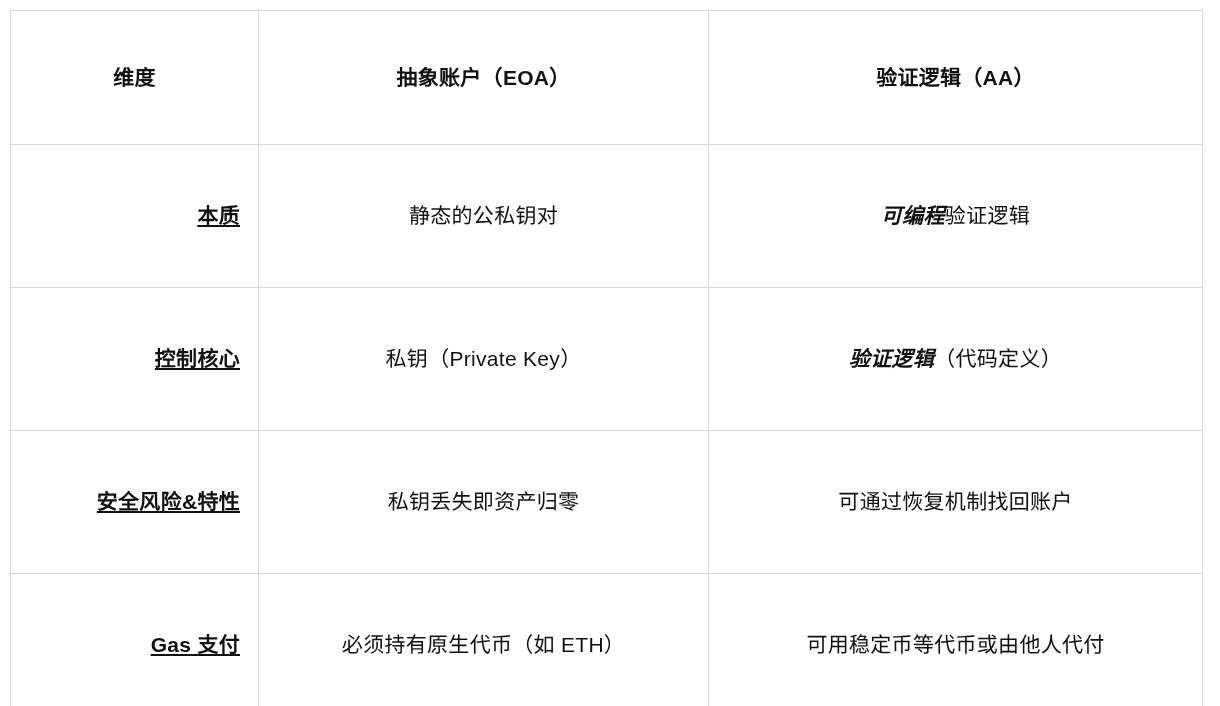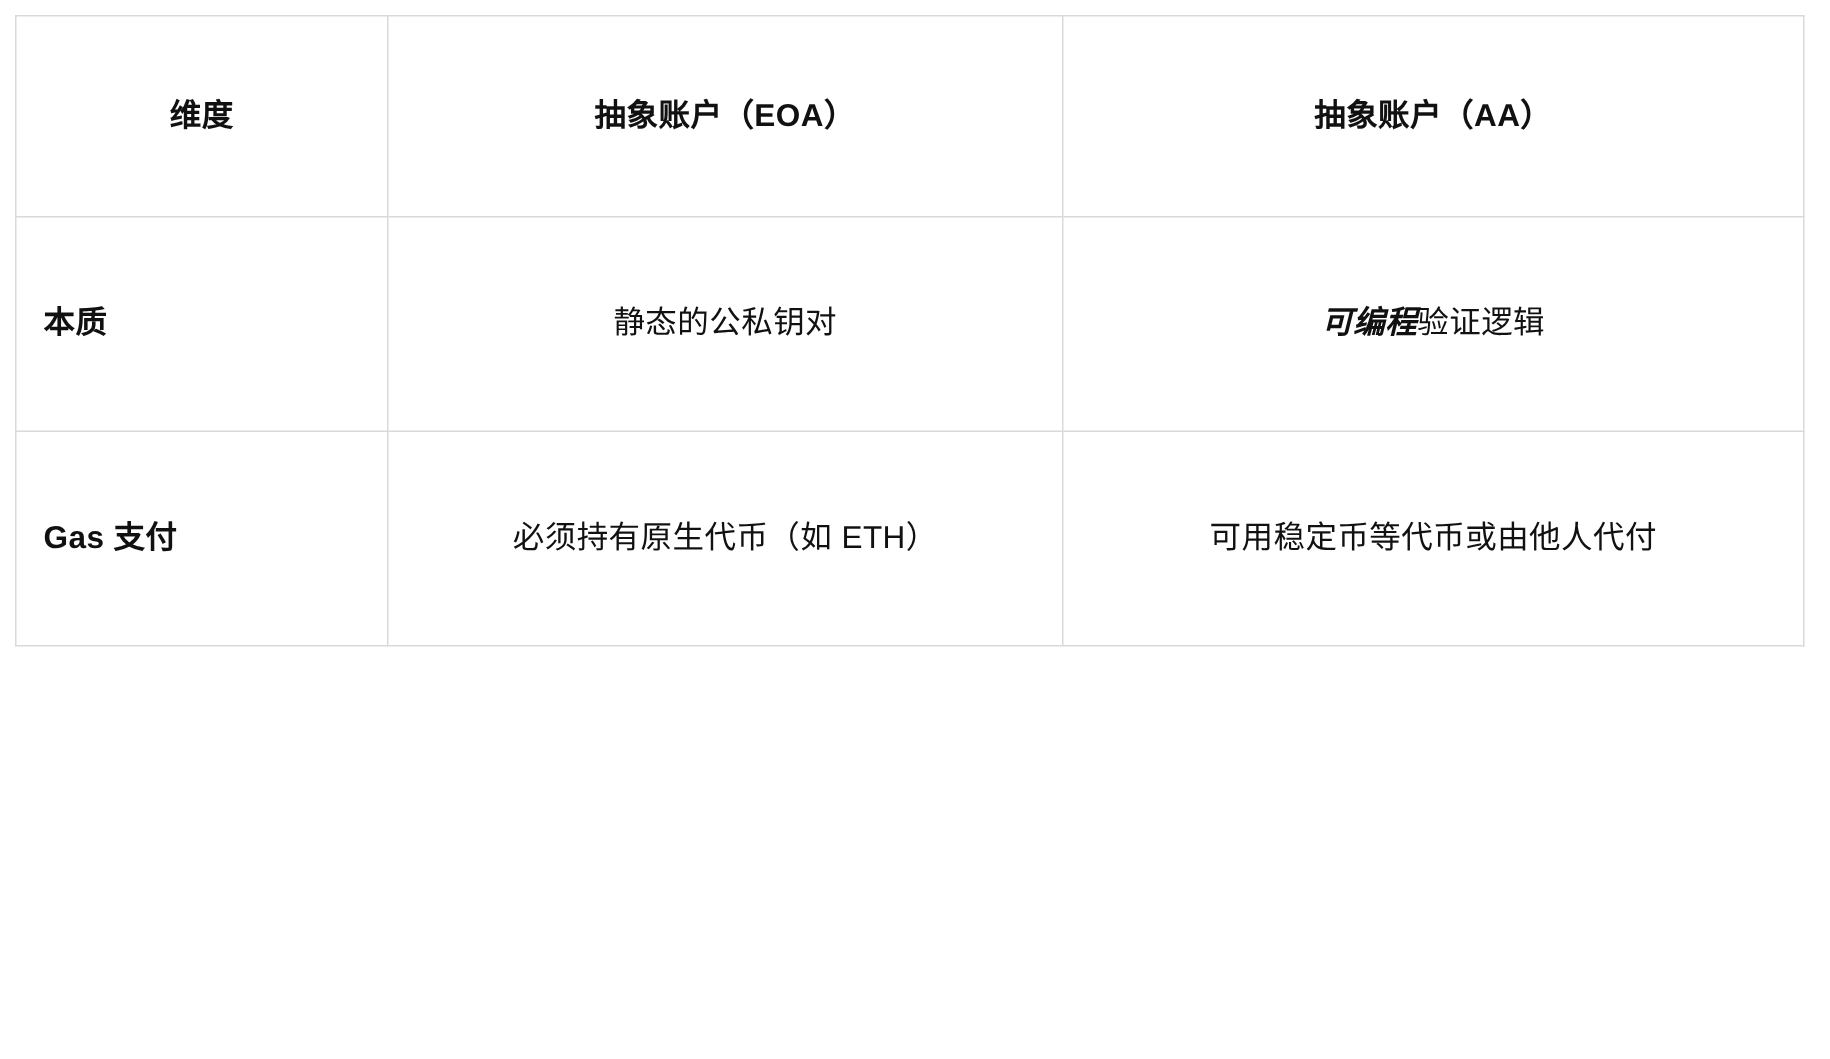--- a/index.html
+++ b/index.html
@@ -43,23 +43,24 @@
   thead th {
     height: 134px;
     text-align: center;
     font-weight: 700;
     font-size: 22px;
   }
   tbody tr { height: 143px; }
   tbody tr:last-child { height: 143px; }
 
   td.dim {
-    text-align: left;
+    text-align: right;
     font-weight: 700;
     font-size: 22px;
+    text-decoration: underline;
   }
   td.cell {
     text-align: center;
     font-weight: 400;
   }
   td.cell .strong {
     font-weight: 700;
     font-style: italic;
   }
 </style>
@@ -70,28 +71,38 @@
   <table class="compare">
     <colgroup>
       <col class="c0">
       <col class="c1">
       <col class="c2">
     </colgroup>
     <thead>
       <tr>
         <th>维度</th>
         <th>抽象账户（EOA）</th>
-        <th>抽象账户（AA）</th>
+        <th>验证逻辑（AA）</th>
       </tr>
     </thead>
     <tbody>
       <tr>
         <td class="dim">本质</td>
         <td class="cell">静态的公私钥对</td>
         <td class="cell"><span class="strong">可编程</span><span>验证逻辑</span></td>
+      </tr>
+      <tr>
+        <td class="dim">控制核心</td>
+        <td class="cell">私钥（Private Key）</td>
+        <td class="cell"><span class="strong">验证逻辑</span><span>（代码定义）</span></td>
+      </tr>
+      <tr>
+        <td class="dim">安全风险&amp;特性</td>
+        <td class="cell">私钥丢失即资产归零</td>
+        <td class="cell"><span class="strong"></span><span>可通过恢复机制找回账户</span></td>
       </tr>
       <tr>
         <td class="dim">Gas 支付</td>
         <td class="cell">必须持有原生代币（如 ETH）</td>
         <td class="cell"><span class="strong"></span><span>可用稳定币等代币或由他人代付</span></td>
       </tr>
     </tbody>
   </table>
 </div>
 

